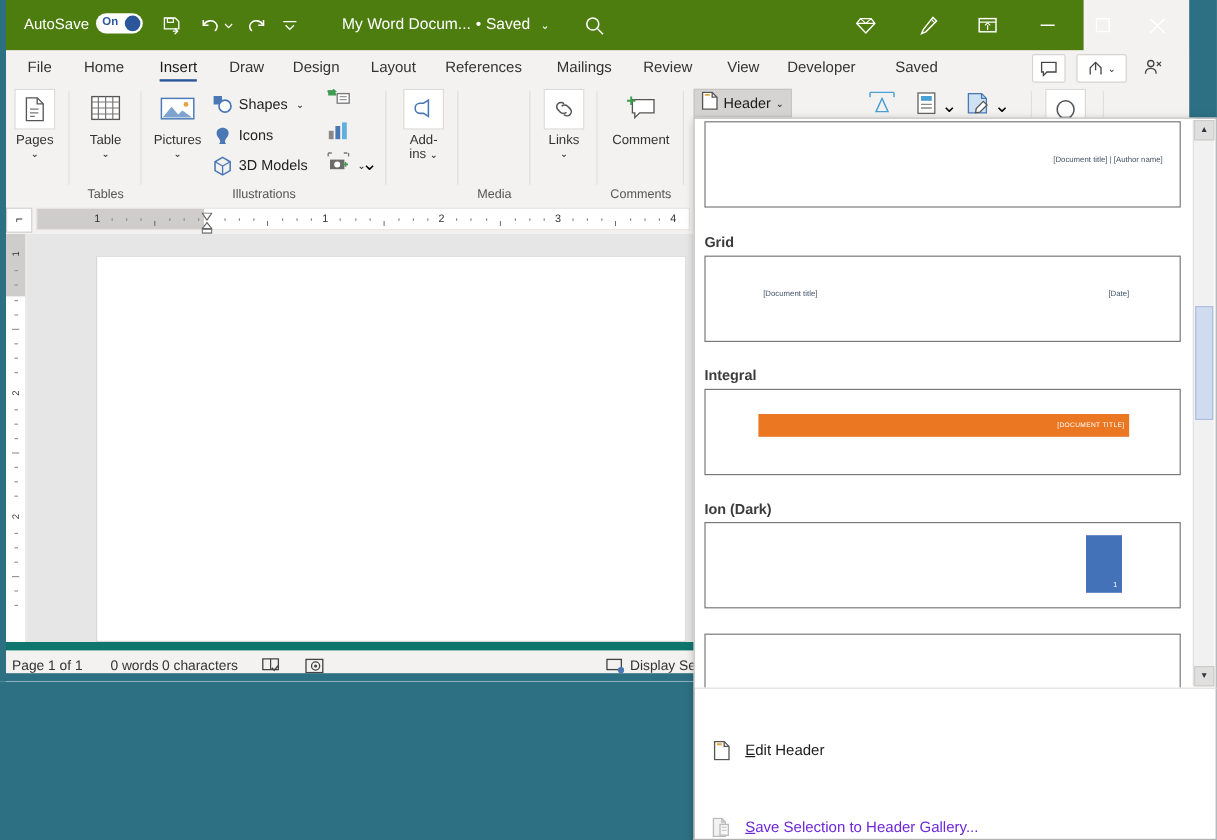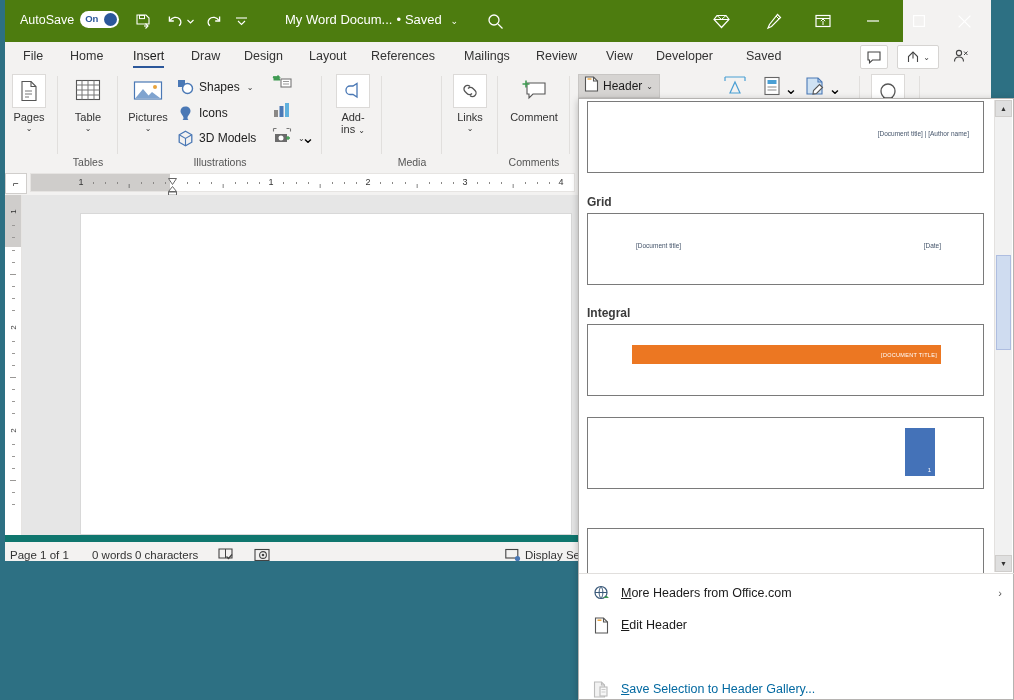--- a/index.html
+++ b/index.html
@@ -100,21 +100,21 @@
 
   .gscroll{position:absolute;right:1px;top:1px;width:17px;height:472px;background:#f1f1f1;border-left:1px solid #e3e1df;}
   .gscroll .arrow{position:absolute;left:0;width:17px;height:17px;background:#dfdfdf;border:1px solid #cfcdcb;
                   box-sizing:border-box;display:flex;align-items:center;justify-content:center;font-size:7px;color:#333;}
   .gscroll .thumb{position:absolute;left:1px;width:15px;background:#cfdcf0;border:1px solid #aebde0;box-sizing:border-box;}
 
   .menusep{position:absolute;left:0;top:474px;width:435px;height:1px;background:#e1dfdd;}
   .menuitem{position:absolute;left:0;width:435px;height:32px;display:flex;align-items:center;}
   .menuitem .mi{width:20px;height:20px;margin-left:12px;display:flex;align-items:center;justify-content:center;}
   .menuitem .mlabel{font-size:12.5px;color:#1b1b1b;margin-left:10px;white-space:nowrap;}
-  .menuitem.disabled .mlabel{color:#0369a1;}
+  .menuitem.disabled .mlabel{color:#6d28d9;}
   .menuitem .msub{position:absolute;right:12px;font-size:11px;color:#555;}
   .ul{text-decoration:underline;}
 </style>
 </head>
 <body>
 
 <div id="app">
 
   <div class="deskcap"></div>
 
@@ -607,51 +607,41 @@
       <div class="gcell" style="top:207px">
         <div class="gname">Integral</div>
         <div class="gthumb">
           <div class="gbar" style="left:44px;right:42px;top:20px">
             <span>[DOCUMENT TITLE]</span>
           </div>
         </div>
       </div>
 
       <div class="gcell" style="top:318px">
+        <div class="gname">Ion (Dark)</div>
         <div class="gthumb">
           <div class="gblock" style="right:48px;top:10px;width:30px;height:48px">
             <span>1</span>
           </div>
         </div>
       </div>
 
       <div class="gcell" style="top:429px">
         <div class="gthumb"></div>
       </div>
     </div>
 
     <div class="gscroll">
       <div class="arrow" style="top:0">▲</div>
       <div class="thumb" style="top:155px;height:95px"></div>
       <div class="arrow" style="bottom:0">▼</div>
     </div>
 
     <div class="menusep"></div>
 
-    <div class="menuitem" style="top:478px">
-      <span class="mi">
-        <svg width="17" height="17" viewBox="0 0 17 17">
-            <circle cx="8" cy="7.5" r="6" fill="none" stroke="#3b5a7a" stroke-width="1.2"></circle>
-            <path d="M2 7.5h12M8 1.5c2.5 3 2.5 9 0 12M8 1.5c-2.5 3-2.5 9 0 12" fill="none" stroke="#3b5a7a" stroke-width="1"></path>
-            <path d="M10.5 12.5h4l-1.5-1.5" fill="none" stroke="#3f9a52" stroke-width="1.2"></path>
-          </svg>
-      </span>
-      <span class="mlabel"><span class="ul">M</span>ore Headers from Office.com</span>
-      <span class="msub">›</span>
-    </div>
 
     <div class="menuitem" style="top:510px">
       <span class="mi">
         <svg width="15" height="17" viewBox="0 0 15 17">
             <path d="M1.5 1h8l4 4v11h-12z" fill="#fff" stroke="#555" stroke-width="1.1"></path>
             <path d="M9.5 1v4h4" fill="none" stroke="#555" stroke-width="1.1"></path>
             <path d="M3.5 3.2h4" stroke="#e8a33d" stroke-width="1.5"></path>
           </svg>
       </span>
       <span class="mlabel"><span class="ul">E</span>dit Header</span>

